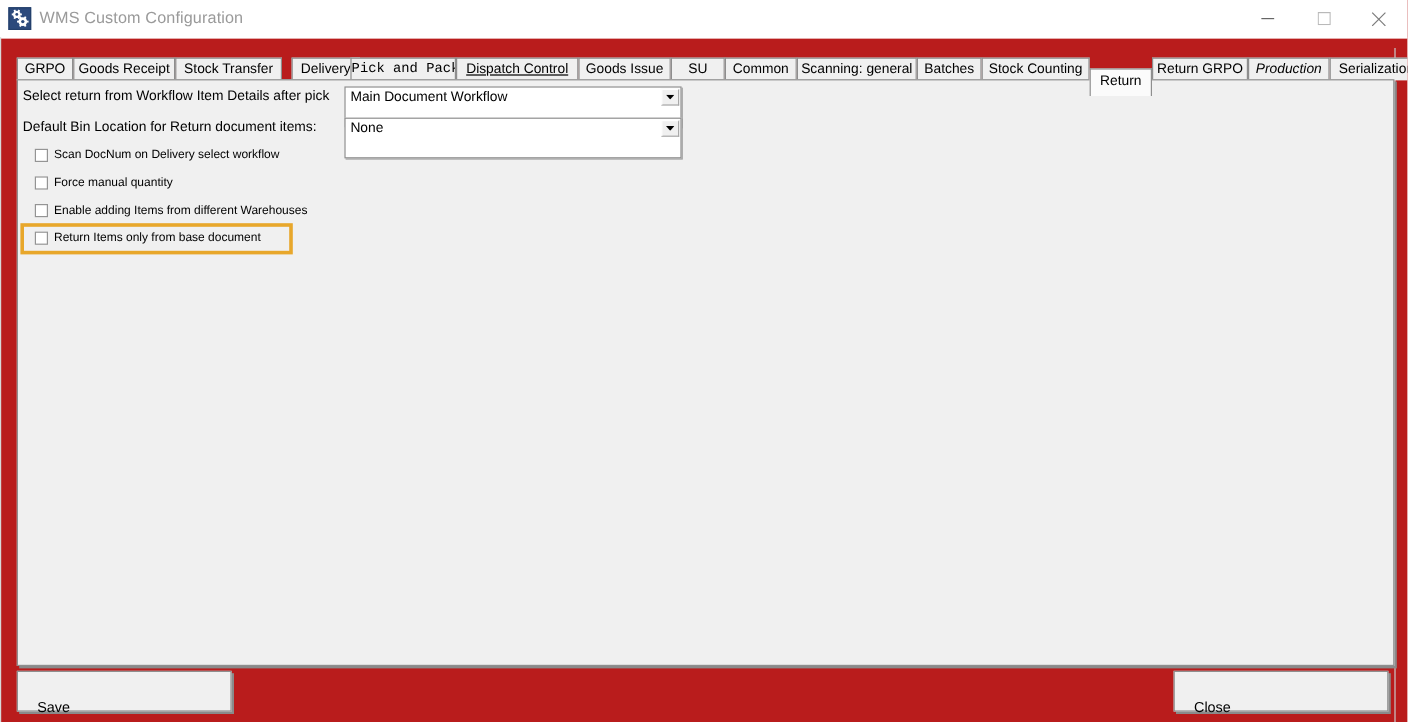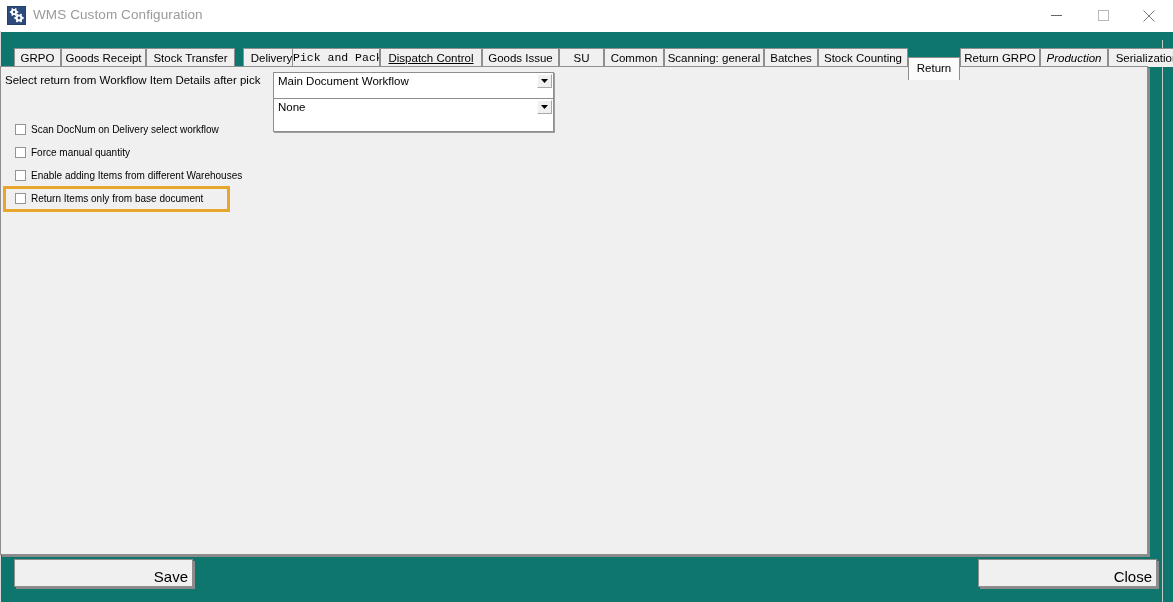--- a/index.html
+++ b/index.html
@@ -8,21 +8,21 @@
     background: #ffffff;
   }
   body {
     font-family: "Liberation Sans", sans-serif;
     -webkit-font-smoothing: none;
   }
   #app-window {
     position: relative;
     width: 1173px;
     height: 602px;
-    background: #0f766e;
+    background: #b91c1c;
     overflow: hidden;
     box-sizing: border-box;
   }
 
   
   #titlebar {
     position: absolute;
     left: 0; top: 0;
     width: 1173px;
     height: 31px;
@@ -91,21 +91,21 @@
     background: #fbfbfb;
     border: 1px solid #8e8e8e;
     border-bottom: none;
     line-height: 21px;
     z-index: 5;
   }
 
   
   #content-panel {
     position: absolute;
-    left: 0;
+    left: 14px;
     top: 66px;
     width: 1148px;
     height: 489px;
     background: #f0f0f0;
     border: 1px solid #8e8e8e;
     border-top: 1px solid #8e8e8e;
     box-sizing: border-box;
     box-shadow: 2px 2px 0 0 #8a8a8a;
   }
 
@@ -189,27 +189,27 @@
   }
 
   
   .bottom-btn {
     position: absolute;
     height: 28px;
     background: #f0f0f0;
     border: 1px solid #8e8e8e;
     box-sizing: border-box;
     box-shadow: 2px 2px 0 0 #8a8a8a;
-    font-size: 15px;
+    font-size: 12px;
     color: #000000;
     line-height: 26px;
-    text-align: right;
+    text-align: left;
     cursor: default;
     font-family: "Liberation Sans", sans-serif;
-    padding: 4px;
+    padding: 16px;
   }
   #btn-save  { left: 14px;  top: 559px; width: 179px; }
   #btn-close-bottom { left: 978px; top: 559px; width: 179px; }
 
   #right-edge-line {
     position: absolute;
     left: 1162px;
     top: 40px;
     width: 1px;
     height: 562px;
@@ -296,20 +296,21 @@
     <div class="field-label" id="label-select-return">Select return from Workflow Item Details after pick</div>
     <div class="combo" id="combo-workflow">
       <span class="combo-value">Main Document Workflow</span>
       <span class="combo-arrow">
         <svg width="7" height="4" viewBox="0 0 7 4">
             <polygon points="0,0 7,0 3.5,4" fill="#000000"></polygon>
           </svg>
       </span>
     </div>
 
+    <div class="field-label" id="label-default-bin">Default Bin Location for Return document items:</div>
     <div class="combo" id="combo-bin">
       <span class="combo-value">None</span>
       <span class="combo-arrow">
         <svg width="7" height="4" viewBox="0 0 7 4">
             <polygon points="0,0 7,0 3.5,4" fill="#000000"></polygon>
           </svg>
       </span>
     </div>
 
     <div class="check-row" id="check-row-0">

